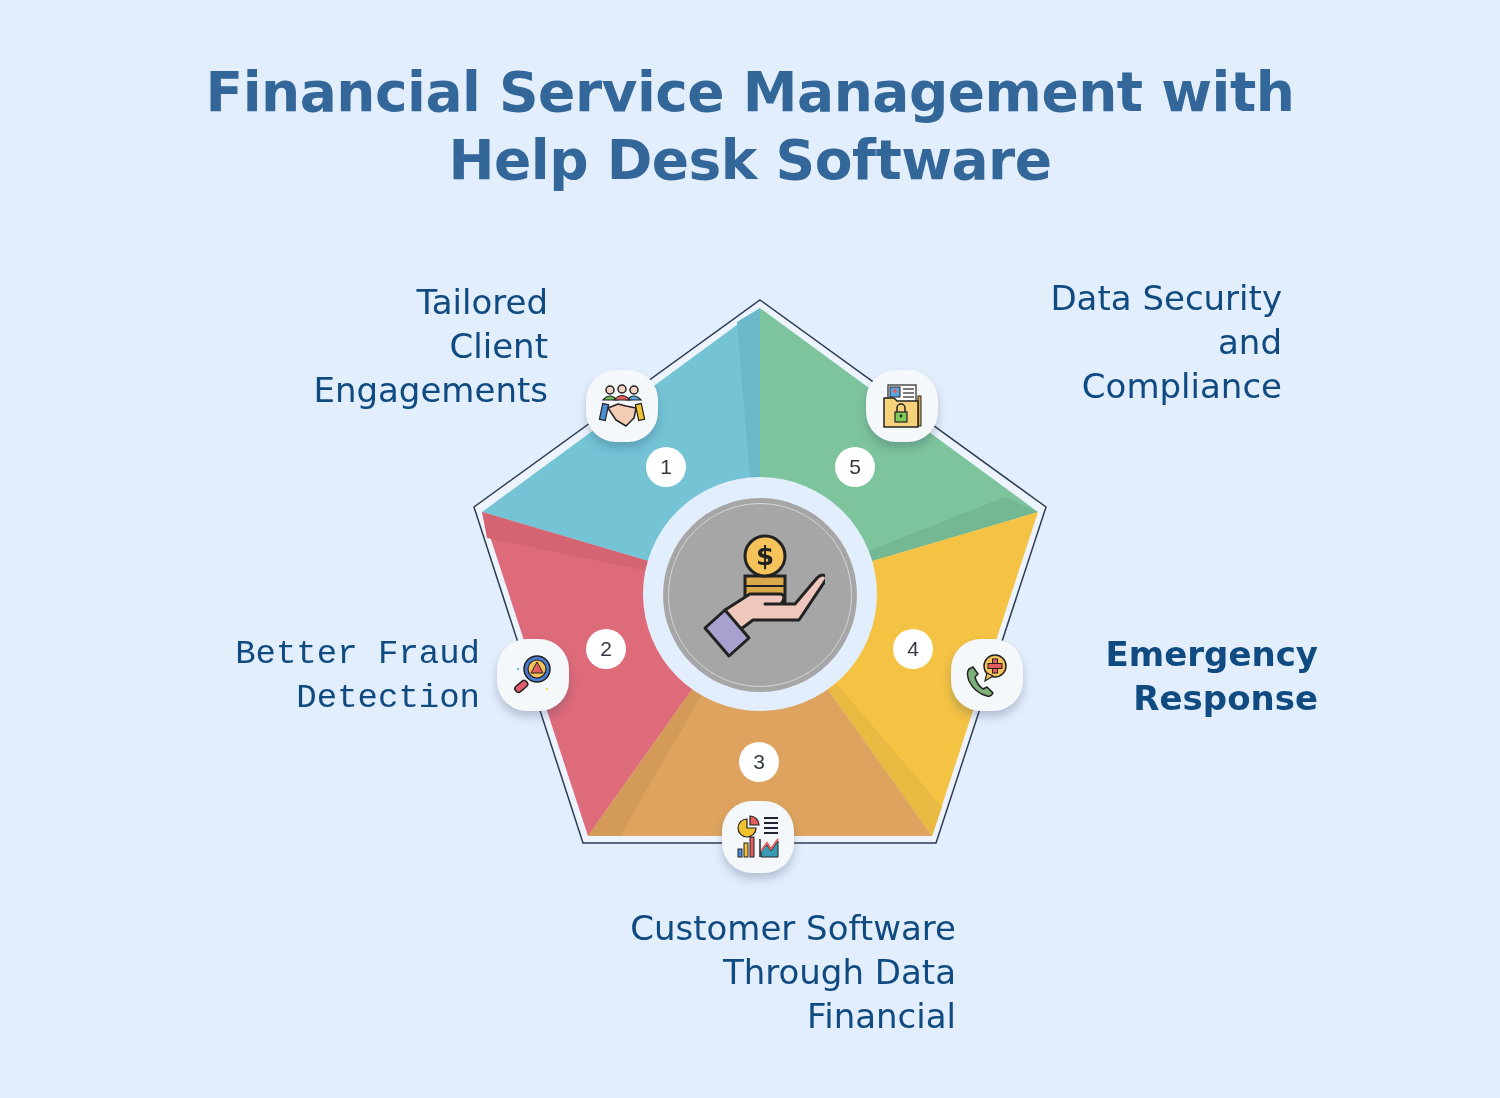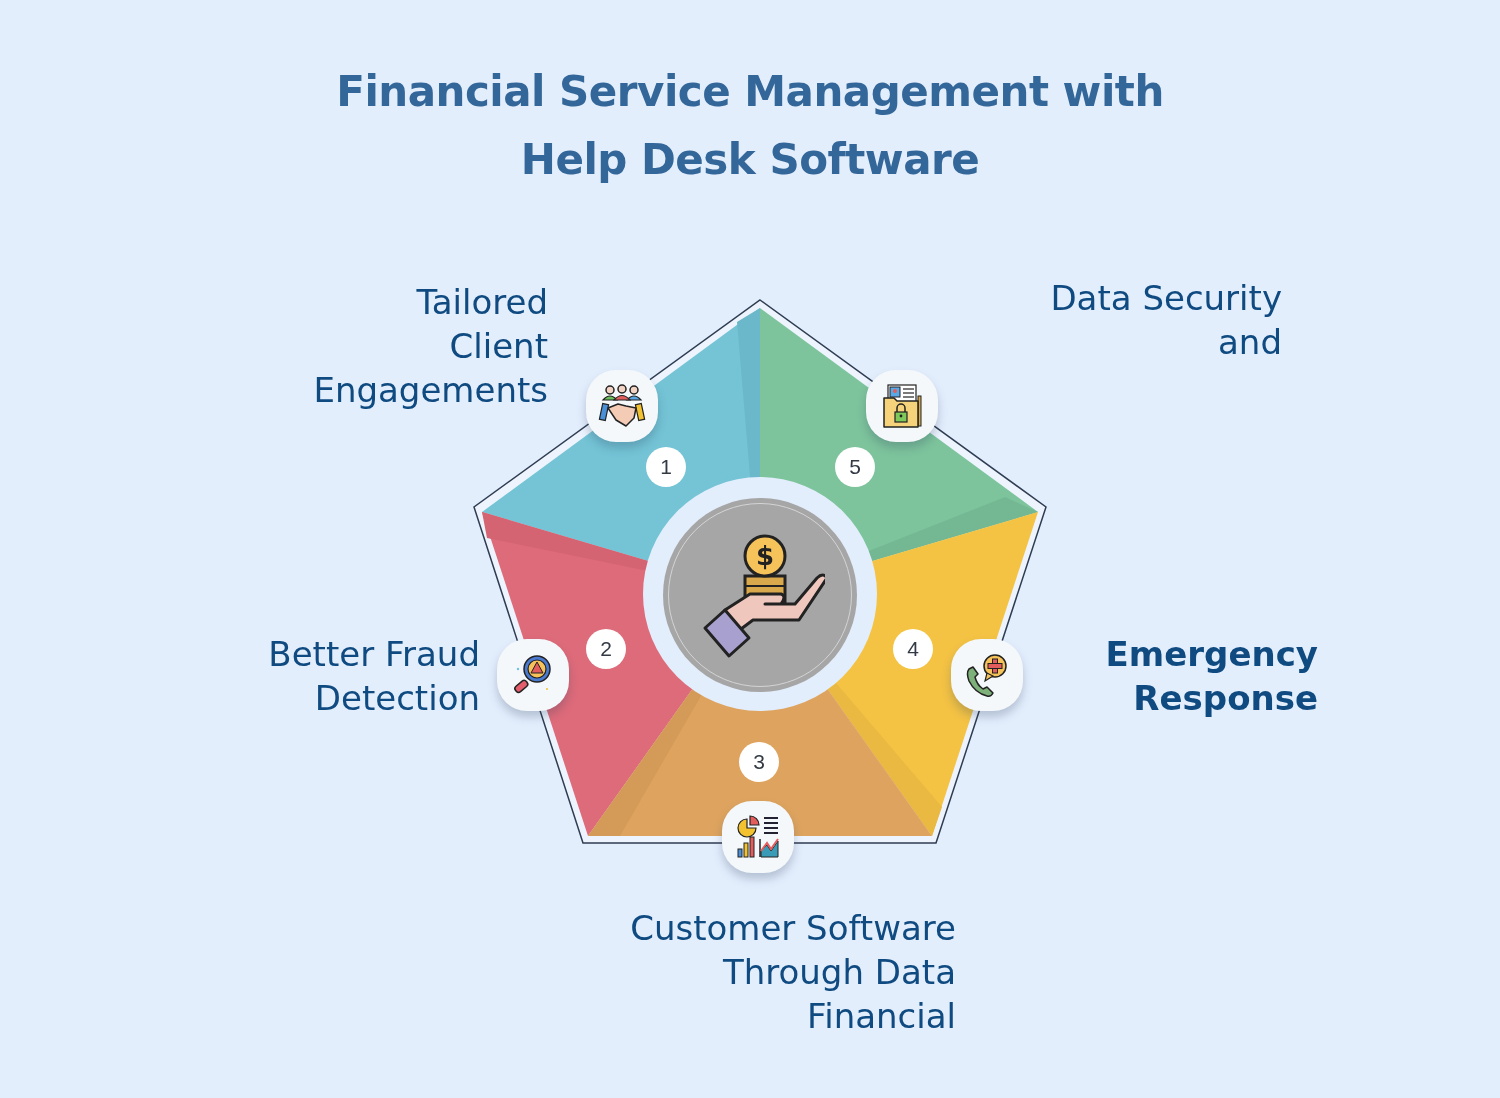--- a/index.html
+++ b/index.html
@@ -8,21 +8,21 @@
       background: #e3eefd;
       position: relative;
       overflow: hidden;
       font-family: "DejaVu Sans", "Liberation Sans", sans-serif;
     }
     .title {
       position: absolute; left: 0; top: 58px; width: 1500px;
       text-align: center;
       color: #336699;
       font-weight: bold;
-      font-size: 42px;
+      font-size: 55px;
       line-height: 68px;
       letter-spacing: -0.5px;
     }
     .title span { display: block; }
     .label {
       position: absolute;
       text-align: right;
       color: #0f4a80;
       font-size: 34px;
       line-height: 44px;
@@ -190,32 +190,33 @@
 <div class="num" style="left:739px; top:742px;">3</div>
 <div class="num" style="left:893px; top:629px;">4</div>
 <div class="num" style="left:835px; top:447px;">5</div>
 
 <div class="label" style="left:228px; top:280px; width:320px;">
   <span>Tailored</span>
   <span>Client</span>
   <span>Engagements</span>
 </div>
 
-<div class="label" style="left:180px; top:632px; width:300px;">
+<div class="label" style="left:180px; top:632px; width:300px;font-family:Liberation Mono, monospace;">
   <span>Better Fraud</span>
   <span>Detection</span>
 </div>
 
 <div class="label" style="left:556px; top:906px; width:400px;">
   <span>Customer Software</span>
   <span>Through Data</span>
   <span>Financial</span>
 </div>
 
 <div class="label" style="left:1038px; top:632px; width:280px;font-weight:bold;">
   <span>Emergency</span>
   <span>Response</span>
 </div>
 
 <div class="label" style="left:972px; top:276px; width:310px;">
   <span>Data Security</span>
   <span>and</span>
+  <span>Compliance</span>
 </div>
 
 </body></html>

